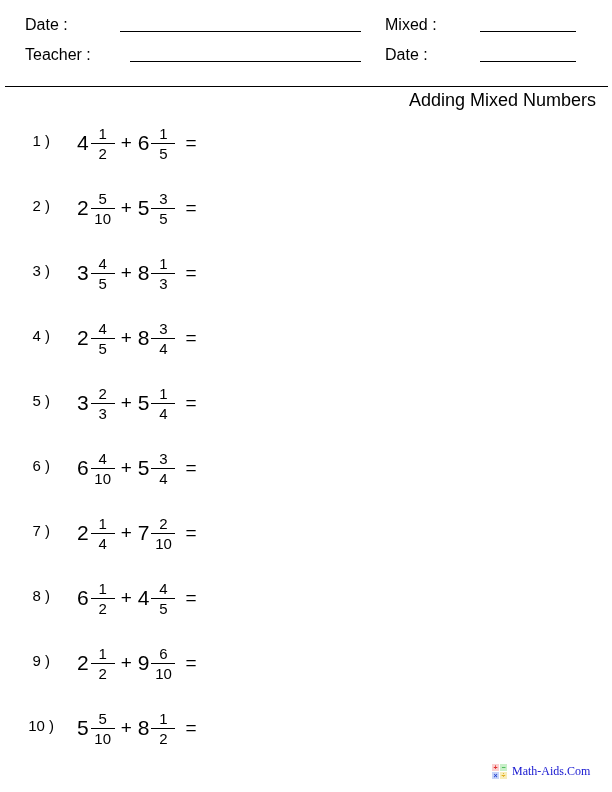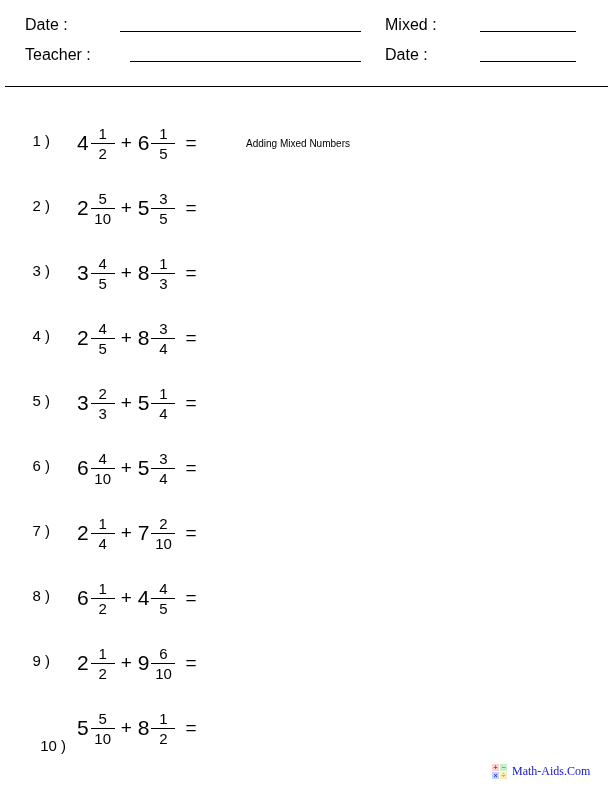--- a/index.html
+++ b/index.html
@@ -1,21 +1,21 @@
 <!DOCTYPE html>
 <html><head>
   <meta charset="utf-8">
   <style>
     html, body { margin: 0; padding: 0; background: #ffffff; }
     body { width: 612px; height: 792px; position: relative; overflow: hidden;
            font-family: "Liberation Sans", sans-serif; color: #000; }
     .hdr-label { position: absolute; font-size: 16px; }
     .hdr-line { position: absolute; height: 1px; background: #000; }
     .rule { position: absolute; left: 5px; width: 603px; top: 86px; height: 1px; background: #000; }
-    .title { position: absolute; top: 90px; left: 0; width: 596px; text-align: center; font-size: 10px; margin-top: 48px; }
+    .title { position: absolute; top: 90px; left: 0; width: 596px; text-align: right; font-size: 18px; }
     .problem { position: absolute; left: 0; height: 50px; width: 300px; }
     .pnum { position: absolute; right: 250px; top: 14px; font-size: 15px; white-space: nowrap; text-align: right; }
     .expr { position: absolute; left: 77px; top: 0; height: 50px; display: flex; align-items: center; }
     .whole { font-size: 21px; }
     .frac { display: inline-flex; flex-direction: column; align-items: center; margin-left: 2px; min-width: 24px; }
     .frac .num, .frac .den { font-size: 15px; line-height: 17px; }
     .frac .bar { width: 100%; height: 1px; background: #000; margin: 1px 0; min-width: 24px; }
     .op { font-size: 19px; margin: 0 6px; }
     .eq { font-size: 19px; margin-left: 10px; }
     .footer { position: absolute; left: 492px; top: 764px; display: flex; align-items: center; }
@@ -205,21 +205,21 @@
         <span class="whole">9</span>
         <span class="frac">
           <span class="num">6</span>
           <span class="bar"></span>
           <span class="den">10</span>
         </span>
         <span class="eq">=</span>
       </div>
     </div>
     <div class="problem" style="top: 703px;">
-      <span class="pnum" style="left: 16px; right: auto; width: 50px; text-align: right; margin-top: 20px;">10 )</span>
+      <span class="pnum" style="left: 4px; right: auto; width: 50px; text-align: right;">10 )</span>
       <div class="expr">
         <span class="whole">5</span>
         <span class="frac">
           <span class="num">5</span>
           <span class="bar"></span>
           <span class="den">10</span>
         </span>
         <span class="op">+</span>
         <span class="whole">8</span>
         <span class="frac">

